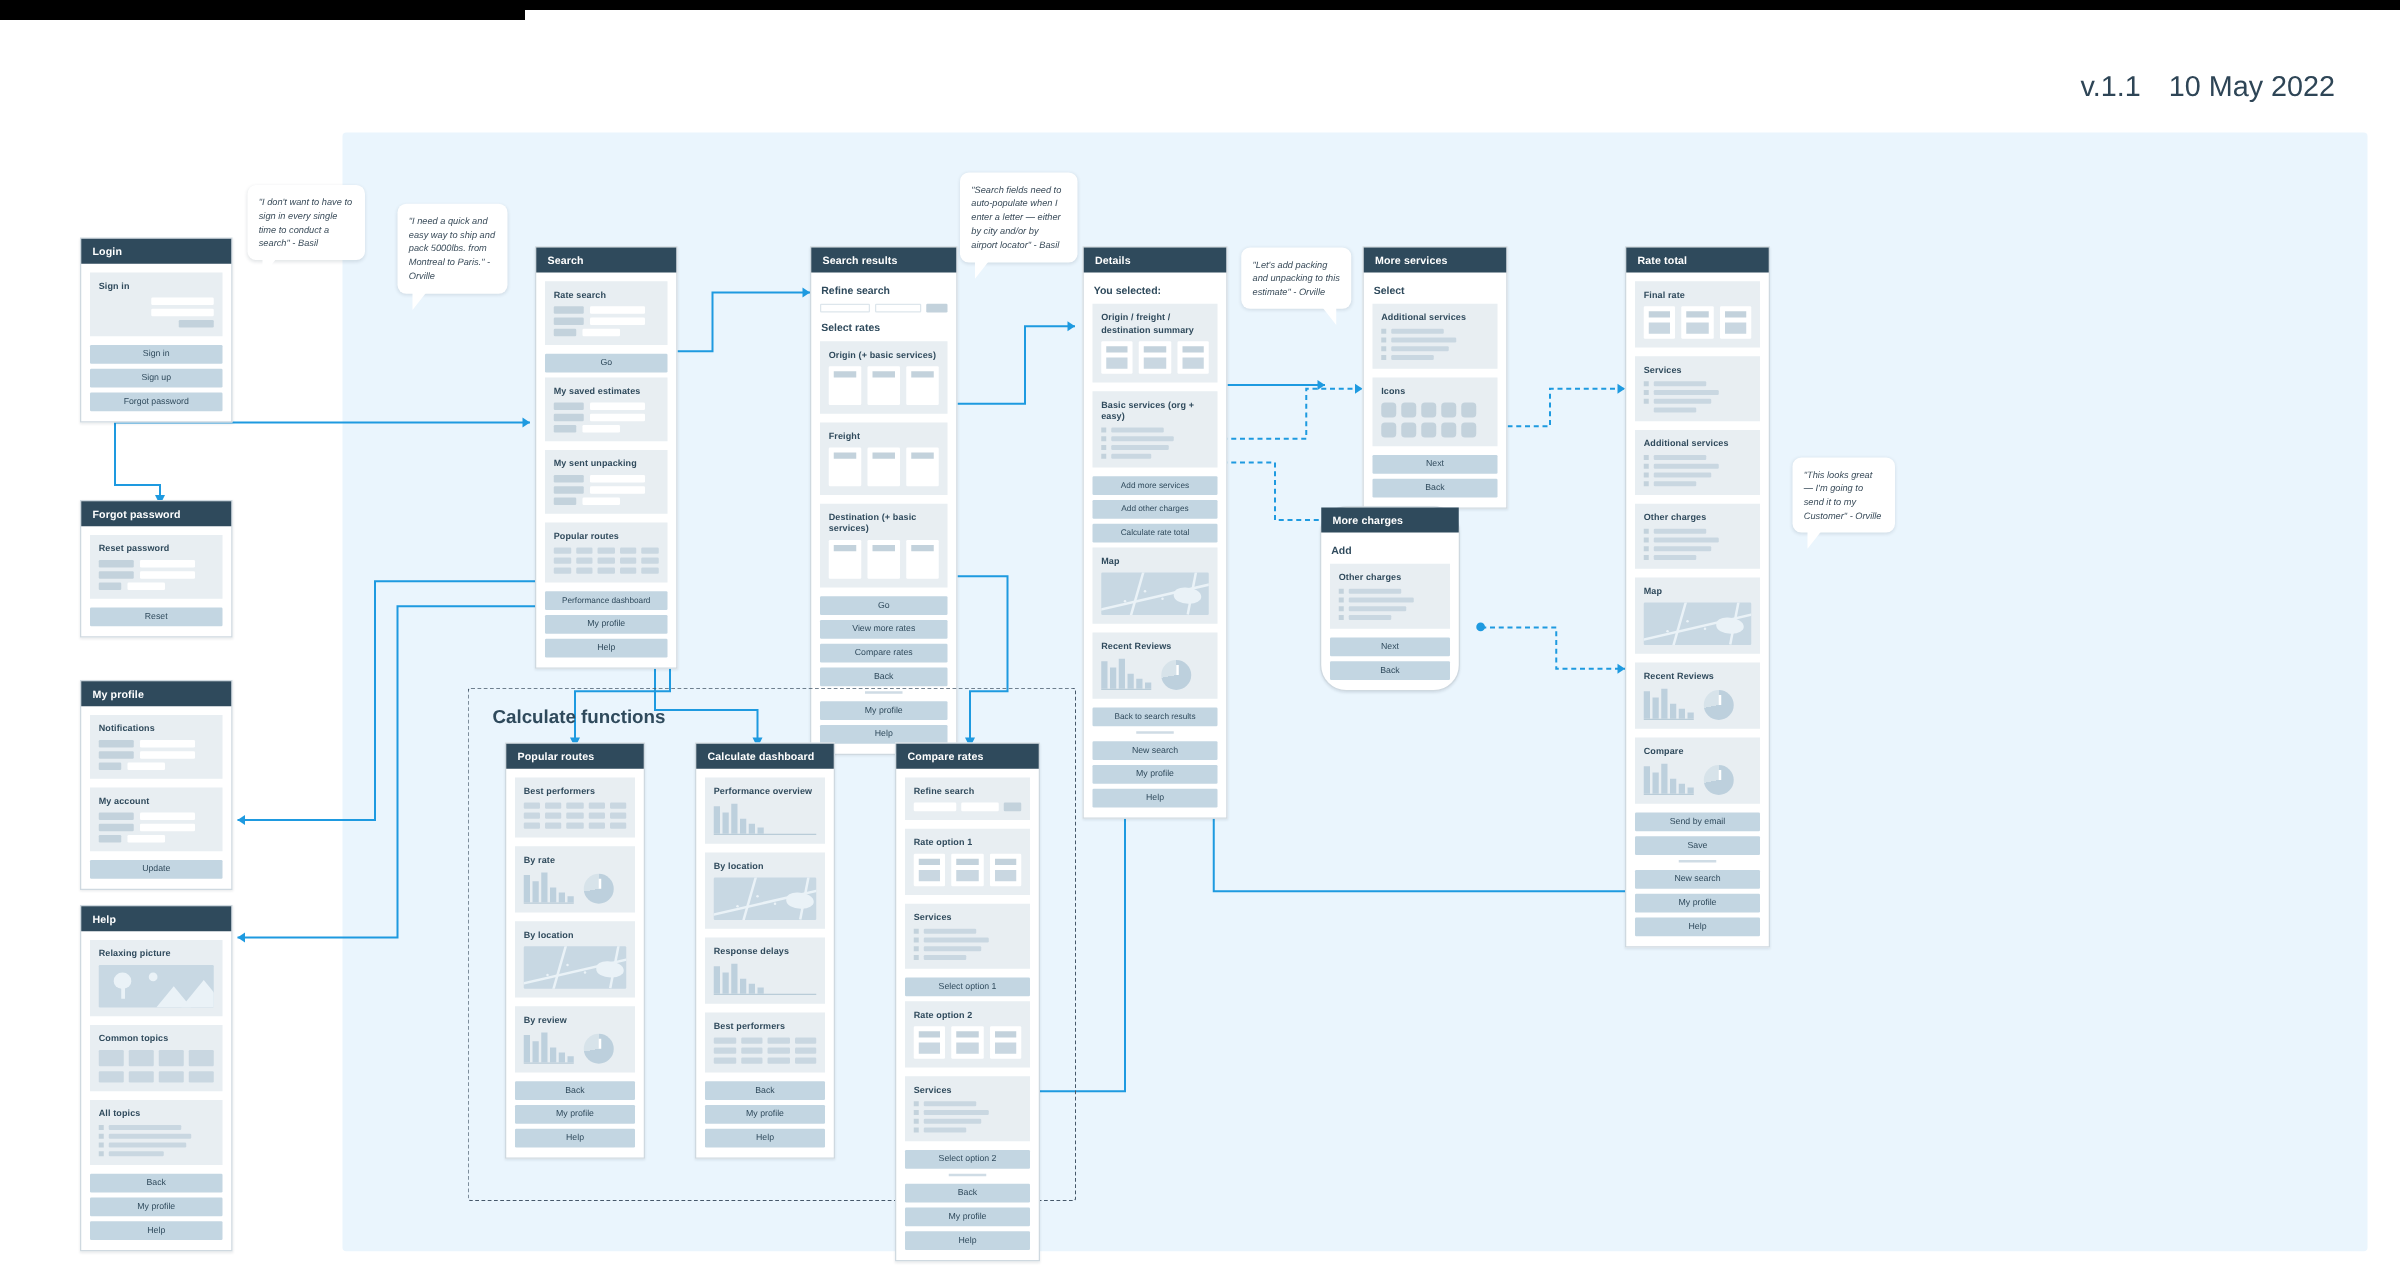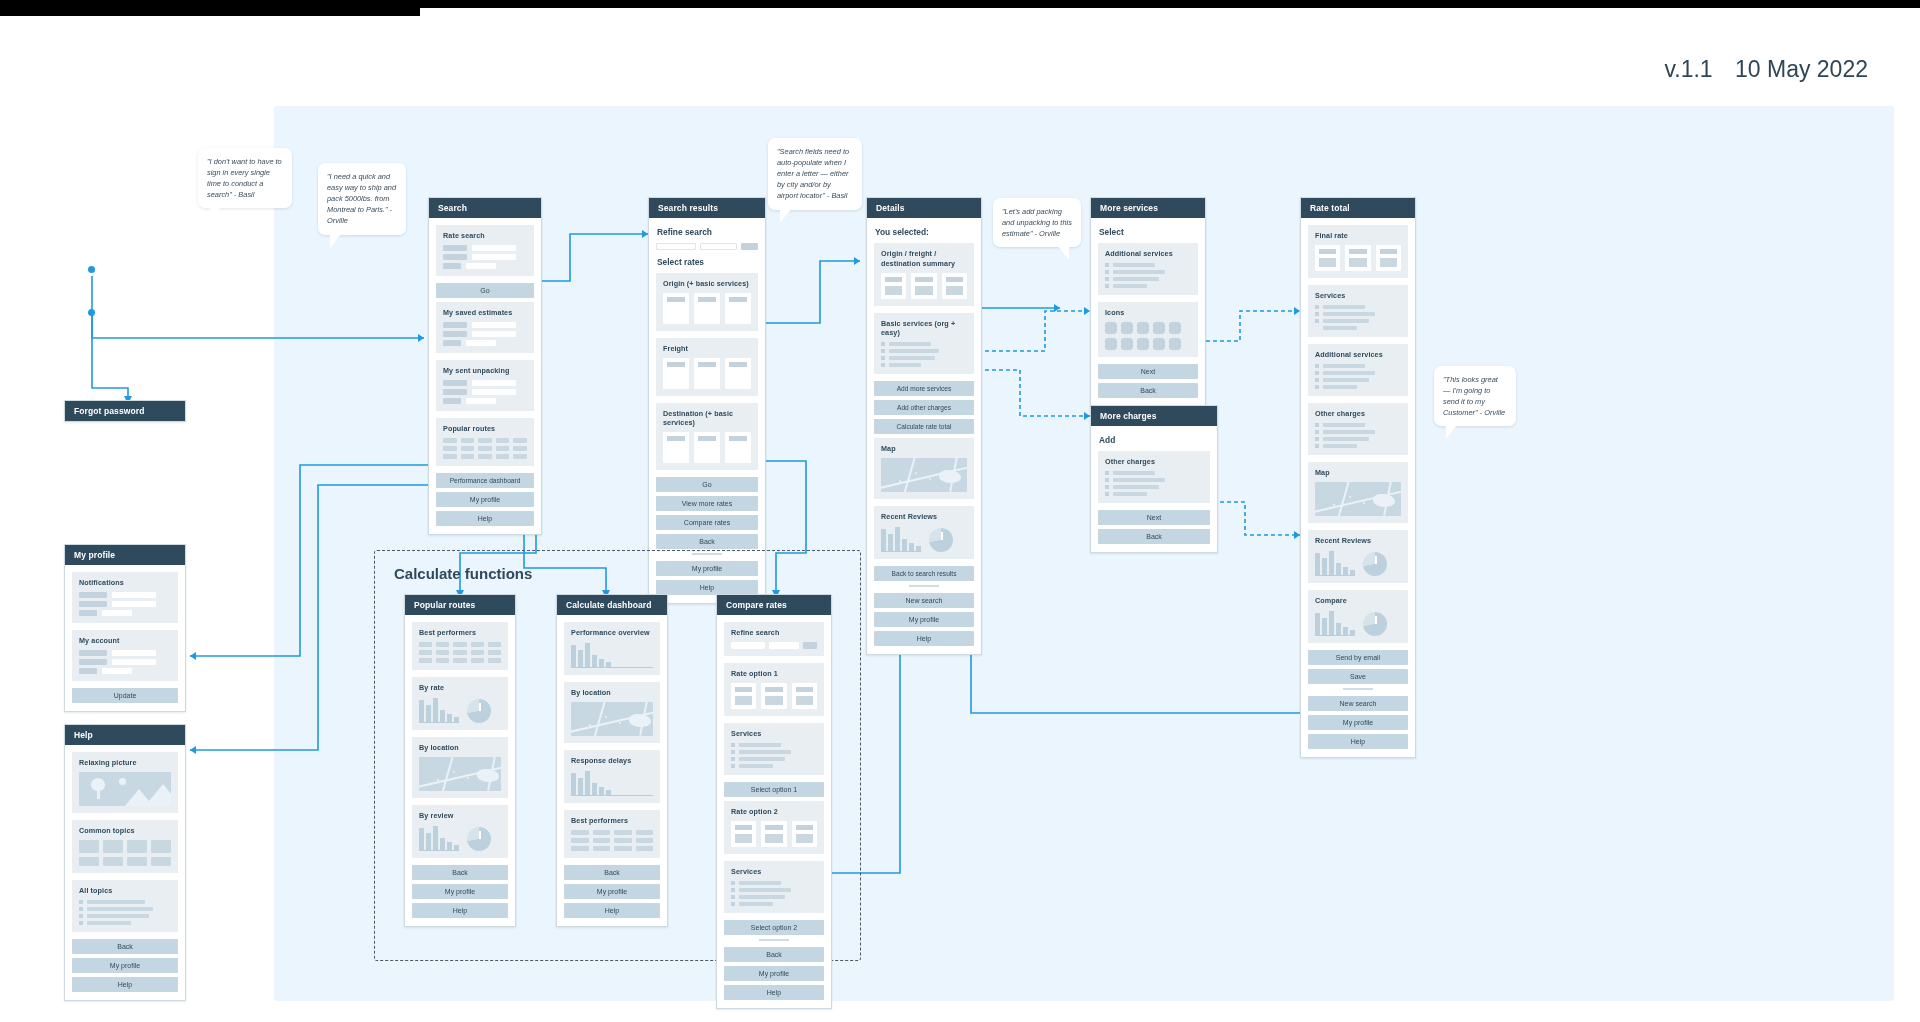--- a/index.html
+++ b/index.html
@@ -276,23 +276,57 @@
   <div class="callout" style="left:768px; top:130px; width:94px;">
     <span>"Search fields need to auto-populate when I enter a letter — either by city and/or by airport locator" - Basil</span>
   </div>
   <div class="callout tail-right" style="left:993px; top:190px; width:88px;">
     <span>"Let's add packing and unpacking to this estimate" - Orville</span>
   </div>
   <div class="callout" style="left:1434px; top:358px; width:82px;">
     <span>"This looks great — I'm going to send it to my Customer" - Orville</span>
   </div>
 
+  <div class="card" style="left:64px; top:182px; width:122px;">
+    <div class="card-hd">Login</div>
+    <div class="card-body">
+      <div class="sect">
+        <div class="sect-title">Sign in</div>
+        <div style="display:flex;justify-content:flex-end;flex-direction:column;align-items:flex-end;gap:3px;">
+          <div class="inp w50"></div>
+          <div class="inp w50"></div>
+          <div class="chip w28"></div>
+        </div>
+      </div>
+      <div class="btn">Sign in</div>
+      <div class="btn">Sign up</div>
+      <div class="btn" style="margin-bottom:0;">Forgot password</div>
+    </div>
+  </div>
 
   <div class="card" style="left:64px; top:392px; width:122px;">
     <div class="card-hd">Forgot password</div>
+    <div class="card-body">
+      <div class="sect">
+        <div class="sect-title">Reset password</div>
+        <div class="frow">
+            <span class="chip w28"></span>
+            <span class="inp w44"></span>
+          </div>
+        <div class="frow">
+            <span class="chip w28"></span>
+            <span class="inp w44"></span>
+          </div>
+        <div class="frow" style="margin-bottom:0;">
+            <span class="chip w18"></span>
+            <span class="inp w30"></span>
+          </div>
+      </div>
+      <div class="btn" style="margin-bottom:0;">Reset</div>
+    </div>
   </div>
 
   <div class="card" style="left:64px; top:536px; width:122px;">
     <div class="card-hd">My profile</div>
     <div class="card-body">
       <div class="sect">
         <div class="sect-title">Notifications</div>
         <div class="frow">
             <span class="chip w28"></span>
             <span class="inp w44"></span>
@@ -643,21 +677,21 @@
           <i style="width:12px;height:12px;border-radius:3px;background:#c3d2dc;display:block;"></i>
           <i style="width:12px;height:12px;border-radius:3px;background:#c3d2dc;display:block;"></i>
           <i style="width:12px;height:12px;border-radius:3px;background:#c3d2dc;display:block;"></i>
         </div>
       </div>
       <div class="btn">Next</div>
       <div class="btn" style="margin-bottom:0;">Back</div>
     </div>
   </div>
 
-  <div class="card" style="left:1090px; top:397px; width:128px;">
+  <div class="card" style="left:1056px; top:397px; width:112px;border-radius:21px;">
     <div class="card-hd">More charges</div>
     <div class="card-body">
       <div class="plain-title">Add</div>
       <div class="sect">
         <div class="sect-title">Other charges</div>
         <div class="lline">
             <i class="lbul"></i>
             <i class="lbar" style="width:42px;"></i>
           </div>
         <div class="lline">

